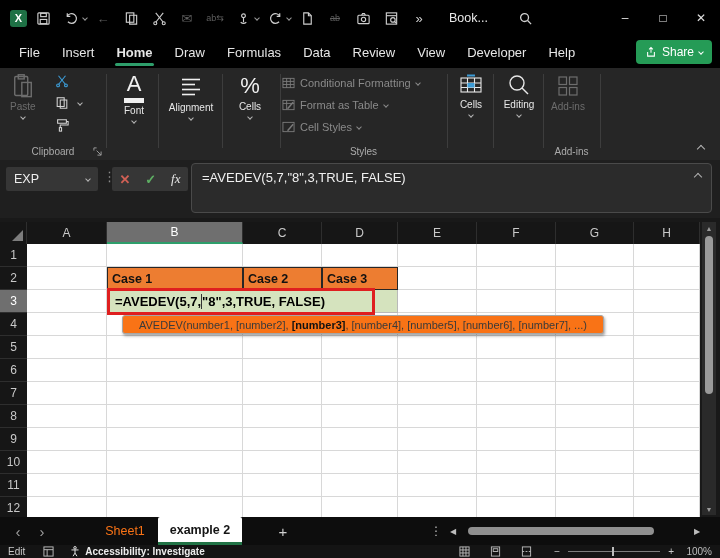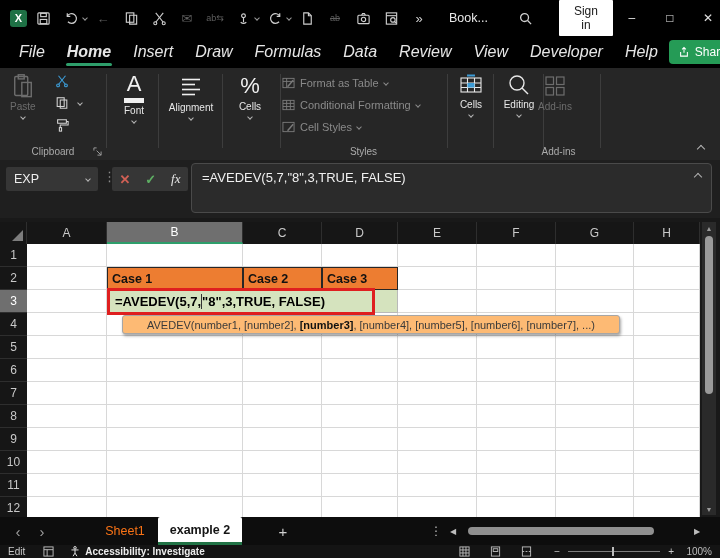--- a/index.html
+++ b/index.html
@@ -33,21 +33,21 @@
   .winctl { margin-left:auto; display:flex; }
   .winbtn { width:38px; height:36px; display:flex; align-items:center; justify-content:center;
     color:#e0e0e0; font-size:12px; }
   .abtxt { font-size:9px; letter-spacing:0; }
   .strike { text-decoration:line-through; }
 
   
   .ribtabs { position:absolute; top:36px; left:0; width:720px; height:32px;
     background:#000; display:flex; align-items:center; }
   .rtab { position:relative; height:32px; display:flex; align-items:center;
-    padding:0 11px; font-size:16px; color:#e6e6e6;font-style:italic; }
+    padding:0 11px; font-size:13px; color:#e6e6e6; }
   .rtab:first-child { margin-left:8px; }
   .rtab.active { font-weight:bold; }
   .rtab.active::after { content:""; position:absolute; left:10px; right:10px; bottom:2px;
     height:3px; background:#2E9E6B; border-radius:2px; }
   .share { margin-left:auto; margin-right:8px; background:#259B56; color:#fff;
     border:none; border-radius:4px; height:24px; padding:0 9px; font-size:12px;
     display:flex; align-items:center; gap:5px; font-family:inherit; }
 
   
   .ribbon { position:absolute; top:68px; left:0; width:720px; height:92px;
@@ -103,23 +103,23 @@
     border-bottom:1px solid #d8d8d8; font-size:12px; color:#111;
     display:flex; align-items:center; padding-left:4px; overflow:hidden; }
   .cell.orange { background:#ED7D31; font-weight:bold; font-size:12.5px;
     border:1px solid #262626; }
   .greenfill { position:absolute; left:107px; top:72px; width:291px; height:23px;
     background:#D5E3BE; border-right:1px solid #b9b9b9; border-bottom:1px solid #b9b9b9; }
   .redbox { position:absolute; left:107px; top:70px; width:268px; height:27px;
     border:3px solid #DF1F1F; display:flex; align-items:center; padding-left:5px;
     font-size:13px; font-weight:600; color:#000; white-space:pre; }
   .cursorline { display:inline-block; width:1px; height:15px; background:#333; vertical-align:-2px; }
-  .ftooltip { position:absolute; left:122px; top:97px; height:19px; background:#fdba74;
+  .ftooltip { position:absolute; left:122px; top:97px; height:19px; background:#f97316;
     border:1px solid #a6a6a6; border-radius:3px; box-shadow:1px 2px 3px rgba(0,0,0,.35);
-    display:flex; align-items:center; padding:0 24px; font-size:11px; color:#3a3a3a; white-space:pre; }
+    display:flex; align-items:center; padding:0 16px; font-size:11px; color:#3a3a3a; white-space:pre; }
   .ftooltip b { color:#111; }
   .vscroll { position:absolute; left:702px; top:4px; width:14px; height:293px; background:#2a2a2a; }
   .vscroll .arr { width:14px; height:12px; display:flex; align-items:center; justify-content:center;
     color:#9a9a9a; font-size:7px; }
   .vscroll .arr.dn { position:absolute; bottom:0; }
   .vthumb { position:absolute; left:3px; top:14px; width:8px; height:158px;
     background:#9a9a9a; border-radius:4px; }
 
   
   .sheetbar { position:absolute; top:517px; left:0; width:720px; height:28px; background:#0d0d0d; }
@@ -231,32 +231,31 @@
       </span>
       <span class="qbtn">»</span>
     </div>
     <span class="doctitle">Book...</span>
     <span class="tsearch">
       <svg width="15" height="15" viewBox="0 0 16 16" fill="none" stroke="currentColor" stroke-width="1.4">
           <circle cx="7" cy="7" r="4.2"></circle>
           <path d="M10.2 10.2 L14 14"></path>
         </svg>
     </span>
-    <button class="signin">Sign in</button>
     <div class="winctl">
       <span class="winbtn">–</span>
       <span class="winbtn">□</span>
       <span class="winbtn">✕</span>
     </div>
   </div>
 
   <div class="ribtabs">
     <span class="rtab">File</span>
+    <span class="rtab">Insert</span>
     <span class="rtab active">Home</span>
-    <span class="rtab">Insert</span>
     <span class="rtab">Draw</span>
     <span class="rtab">Formulas</span>
     <span class="rtab">Data</span>
     <span class="rtab">Review</span>
     <span class="rtab">View</span>
     <span class="rtab">Developer</span>
     <span class="rtab">Help</span>
     <button class="share">
       <svg width="12" height="12" viewBox="0 0 16 16" fill="none" stroke="#fff" stroke-width="1.4">
           <path d="M8 9 V2.5"></path>
@@ -337,37 +336,37 @@
       <span class="pct">%</span>
       <span class="blabel">Cells</span>
       <span class="chev tiny"></span>
     </div>
     <div class="vsep" style="left:280px;"></div>
 
     <div style="position:absolute; left:282px; top:4px; width:163px; height:88px;">
       <div class="stylerow">
         <svg width="13" height="12" viewBox="0 0 14 12" fill="none" stroke="#7a7a7a" stroke-width="1">
             <rect x="1" y="1" width="12" height="10"></rect>
+            <path d="M1 4.3 h12 M1 7.6 h12 M5 1 v10 M9 1 v10"></path>
+          </svg>
+        <span>Conditional Formatting</span>
+        <span class="chev"></span>
+      </div>
+      <div class="stylerow">
+        <svg width="13" height="12" viewBox="0 0 14 12" fill="none" stroke="#7a7a7a" stroke-width="1">
+            <rect x="1" y="1" width="12" height="10"></rect>
             <path d="M1 4.3 h12 M5 1 v10"></path>
             <path d="M6 10 L12 3" stroke-width="1.6"></path>
           </svg>
         <span>Format as Table</span>
         <span class="chev"></span>
       </div>
       <div class="stylerow">
         <svg width="13" height="12" viewBox="0 0 14 12" fill="none" stroke="#7a7a7a" stroke-width="1">
             <rect x="1" y="1" width="12" height="10"></rect>
-            <path d="M1 4.3 h12 M1 7.6 h12 M5 1 v10 M9 1 v10"></path>
-          </svg>
-        <span>Conditional Formatting</span>
-        <span class="chev"></span>
-      </div>
-      <div class="stylerow">
-        <svg width="13" height="12" viewBox="0 0 14 12" fill="none" stroke="#7a7a7a" stroke-width="1">
-            <rect x="1" y="1" width="12" height="10"></rect>
             <path d="M6 10 L12 3" stroke-width="1.6"></path>
           </svg>
         <span>Cell Styles</span>
         <span class="chev"></span>
       </div>
       <div class="glabel">Styles</div>
     </div>
     <div class="vsep" style="left:447px;"></div>
 
     <div class="bigbtn" style="left:449px; width:44px;">
@@ -385,21 +384,21 @@
     <div class="bigbtn" style="left:494px; width:50px;">
       <svg width="24" height="24" viewBox="0 0 24 24" fill="none" stroke="#e8e8e8" stroke-width="1.4">
           <circle cx="10" cy="10" r="7"></circle>
           <path d="M15 15 L21 21"></path>
         </svg>
       <span class="blabel">Editing</span>
       <span class="chev tiny"></span>
     </div>
     <div class="vsep" style="left:543px;"></div>
 
-    <div style="position:absolute; left:530px; top:0; width:57px; height:92px;">
+    <div style="position:absolute; left:543px; top:0; width:57px; height:92px;">
       <div class="bigbtn dim" style="left:8px;">
         <svg width="24" height="26" viewBox="0 0 24 24" fill="none" stroke="#6d6d6d" stroke-width="1.2">
             <rect x="3" y="3" width="7.5" height="7.5"></rect>
             <rect x="13.5" y="3" width="7.5" height="7.5"></rect>
             <rect x="3" y="13.5" width="7.5" height="7.5"></rect>
             <rect x="13.5" y="13.5" width="7.5" height="7.5"></rect>
           </svg>
         <span class="blabel">Add-ins</span>
       </div>
       <div class="glabel">Add-ins</div>

